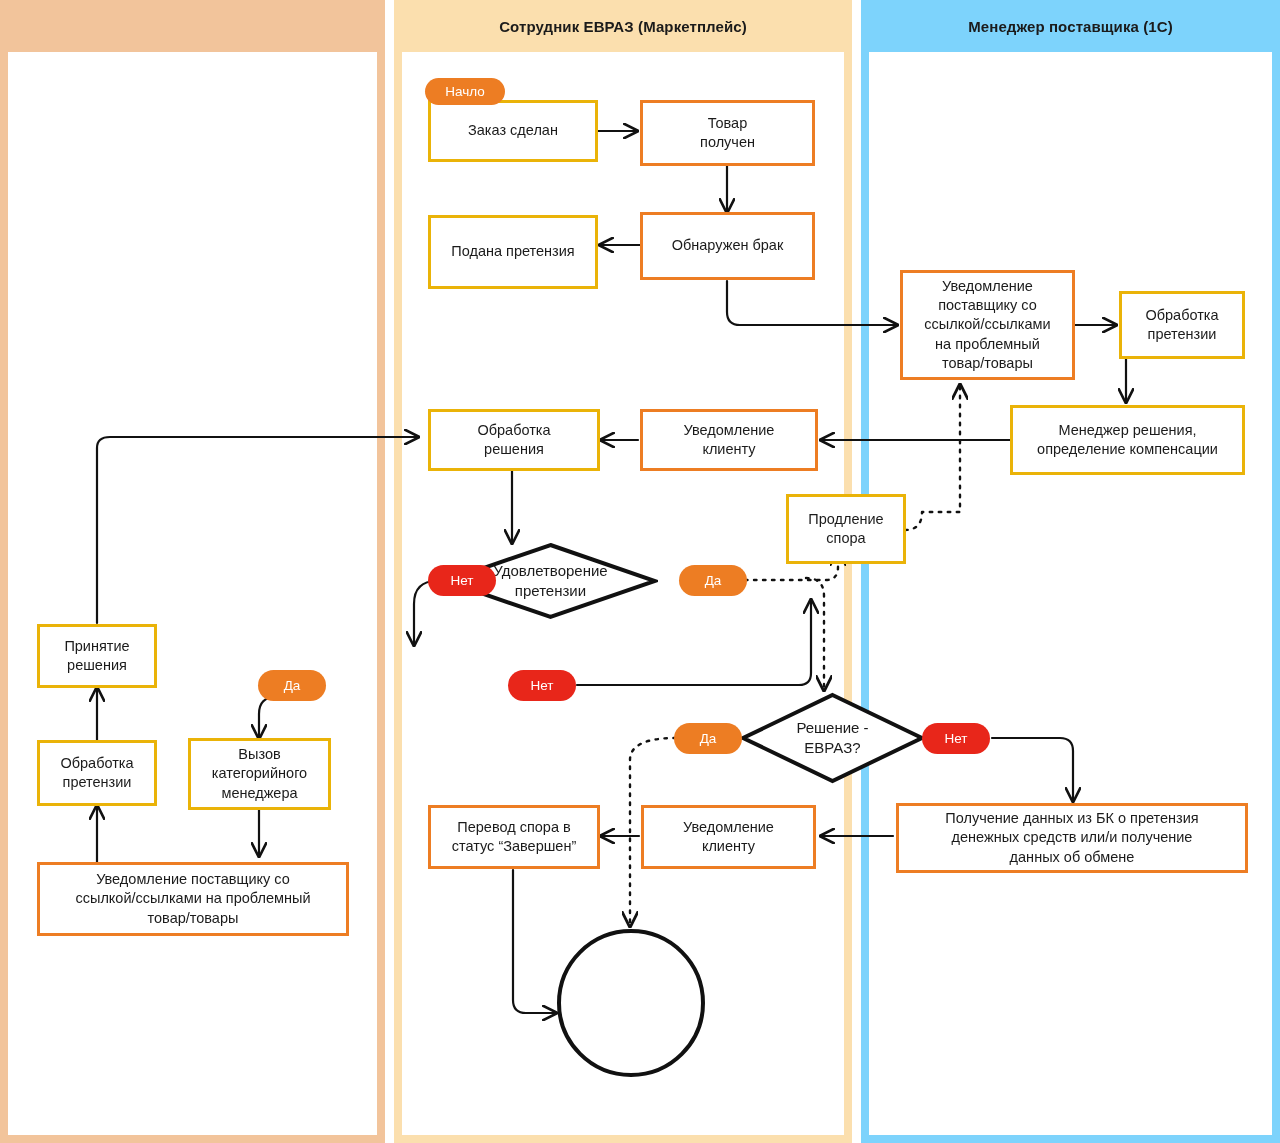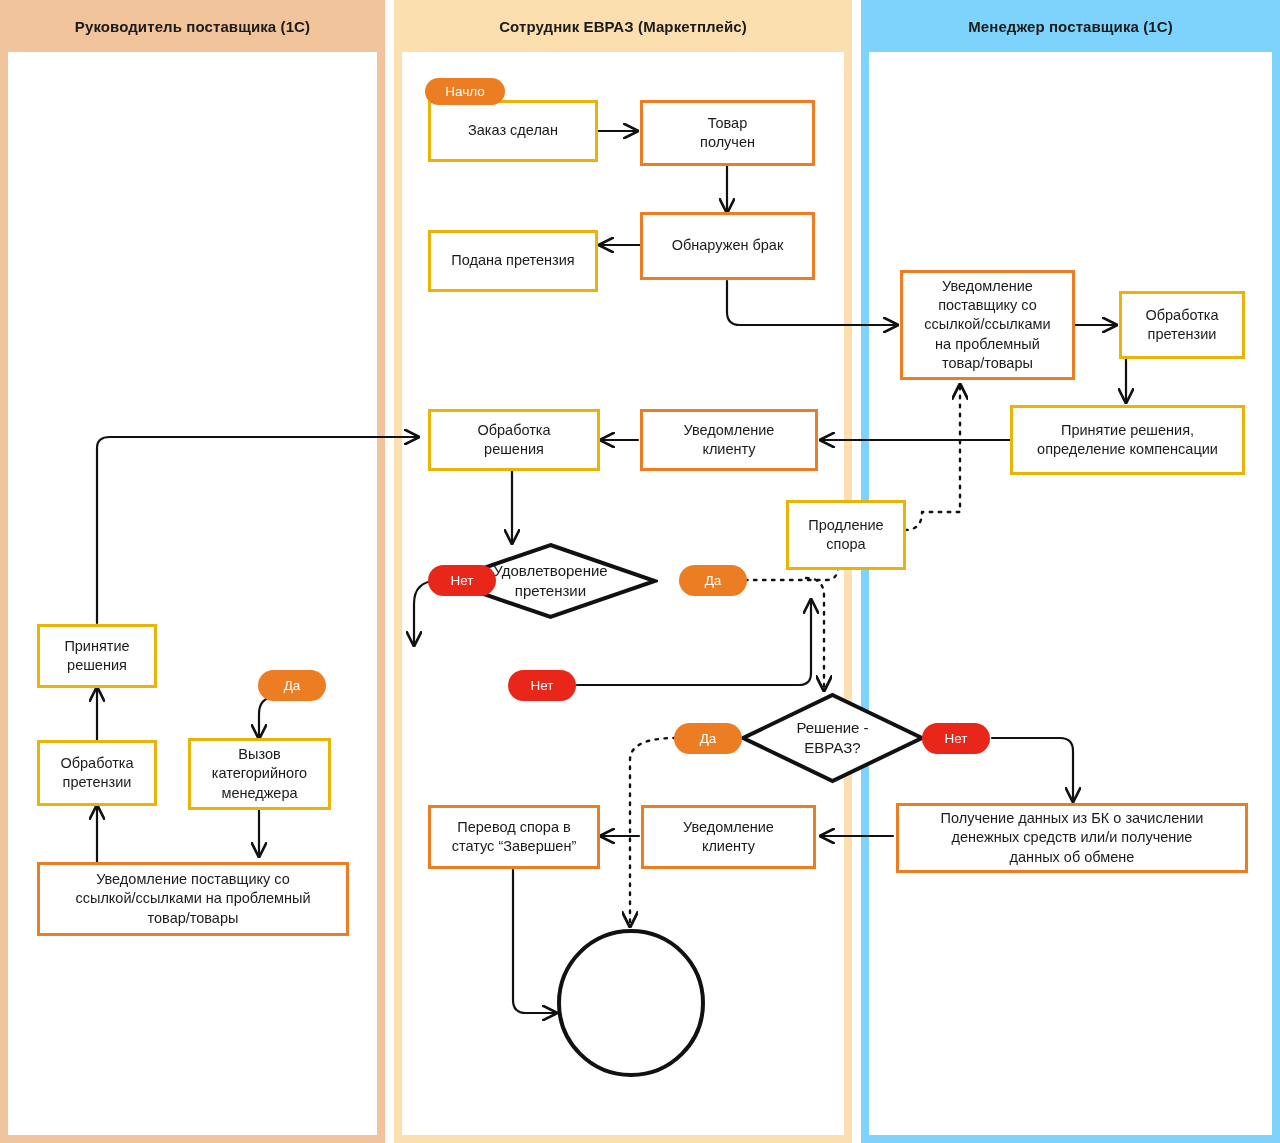--- a/index.html
+++ b/index.html
@@ -127,23 +127,20 @@
     border-radius: 50%;
     background: #ffffff;
   }
 </style>
 </head>
 <body>
 
 <div id="canvas">
 
   <div class="lane" style="left:0px; width:385px; background:#F2C49B;">
-    <div class="lane-header">
-      <span class="lane-header-text">Руководитель поставщика (1С)</span>
-    </div>
     <div class="lane-body"></div>
   </div>
 
   <div class="lane" style="left:394px; width:458px; background:#FBDFAE;padding-left:8px;">
     <div class="lane-header">
       <span class="lane-header-text">Сотрудник ЕВРАЗ (Маркетплейс)</span>
     </div>
     <div class="lane-body"></div>
   </div>
 
@@ -224,39 +221,39 @@
 
   <div class="pill orange" style="left:425px; top:78px; width:80px; height:27px;">
     <span>Начло</span>
   </div>
 
   <div class="node orange" style="left:640px; top:100px; width:175px; height:66px; white-space:pre-line;">
     <span>Товар
 получен</span>
   </div>
 
-  <div class="node black" style="left:428px; top:230px; width:170px; height:62px;">
+  <div class="node black" style="left:428px; top:215px; width:170px; height:74px;">
     <span>Подана претензия</span>
   </div>
 
   <div class="node orange" style="left:640px; top:212px; width:175px; height:68px;">
     <span>Обнаружен брак</span>
   </div>
 
   <div class="node black" style="left:428px; top:409px; width:172px; height:62px; white-space:pre-line;">
     <span>Обработка
 решения</span>
   </div>
 
   <div class="node orange" style="left:640px; top:409px; width:178px; height:62px; white-space:pre-line;">
     <span>Уведомление
 клиенту</span>
   </div>
 
-  <div class="node black" style="left:786px; top:494px; width:120px; height:70px; white-space:pre-line;margin-top:6px;">
+  <div class="node black" style="left:786px; top:494px; width:120px; height:70px; white-space:pre-line;">
     <span>Продление
 спора</span>
   </div>
 
   <div class="diamond" style="left:443px; top:542px; width:215px; height:78px;">
     <svg class="dshape" viewBox="0 0 215 78" preserveAspectRatio="none">
       <polygon points="107.5,3 212,39 107.5,75 3,39" fill="#ffffff" stroke="#111111" stroke-width="4"></polygon>
     </svg>
     <span class="dtext" style="white-space:pre-line;">Удовлетворение
 претензии</span>
@@ -314,26 +311,26 @@
 на проблемный
 товар/товары</span>
   </div>
 
   <div class="node black" style="left:1119px; top:291px; width:126px; height:68px; white-space:pre-line;">
     <span>Обработка
 претензии</span>
   </div>
 
   <div class="node black" style="left:1010px; top:405px; width:235px; height:70px; white-space:pre-line;">
-    <span>Принятие решения,
+    <span>Менеджер решения,
 определение компенсации</span>
   </div>
 
   <div class="node orange" style="left:896px; top:803px; width:352px; height:70px; white-space:pre-line;">
-    <span>Получение данных из БК о зачислении
+    <span>Получение данных из БК о претензия
 денежных средств или/и получение
 данных об обмене</span>
   </div>
 
   <div class="node black" style="left:37px; top:624px; width:120px; height:64px; white-space:pre-line;">
     <span>Принятие
 решения</span>
   </div>
 
   <div class="node black" style="left:37px; top:740px; width:120px; height:66px; white-space:pre-line;">

